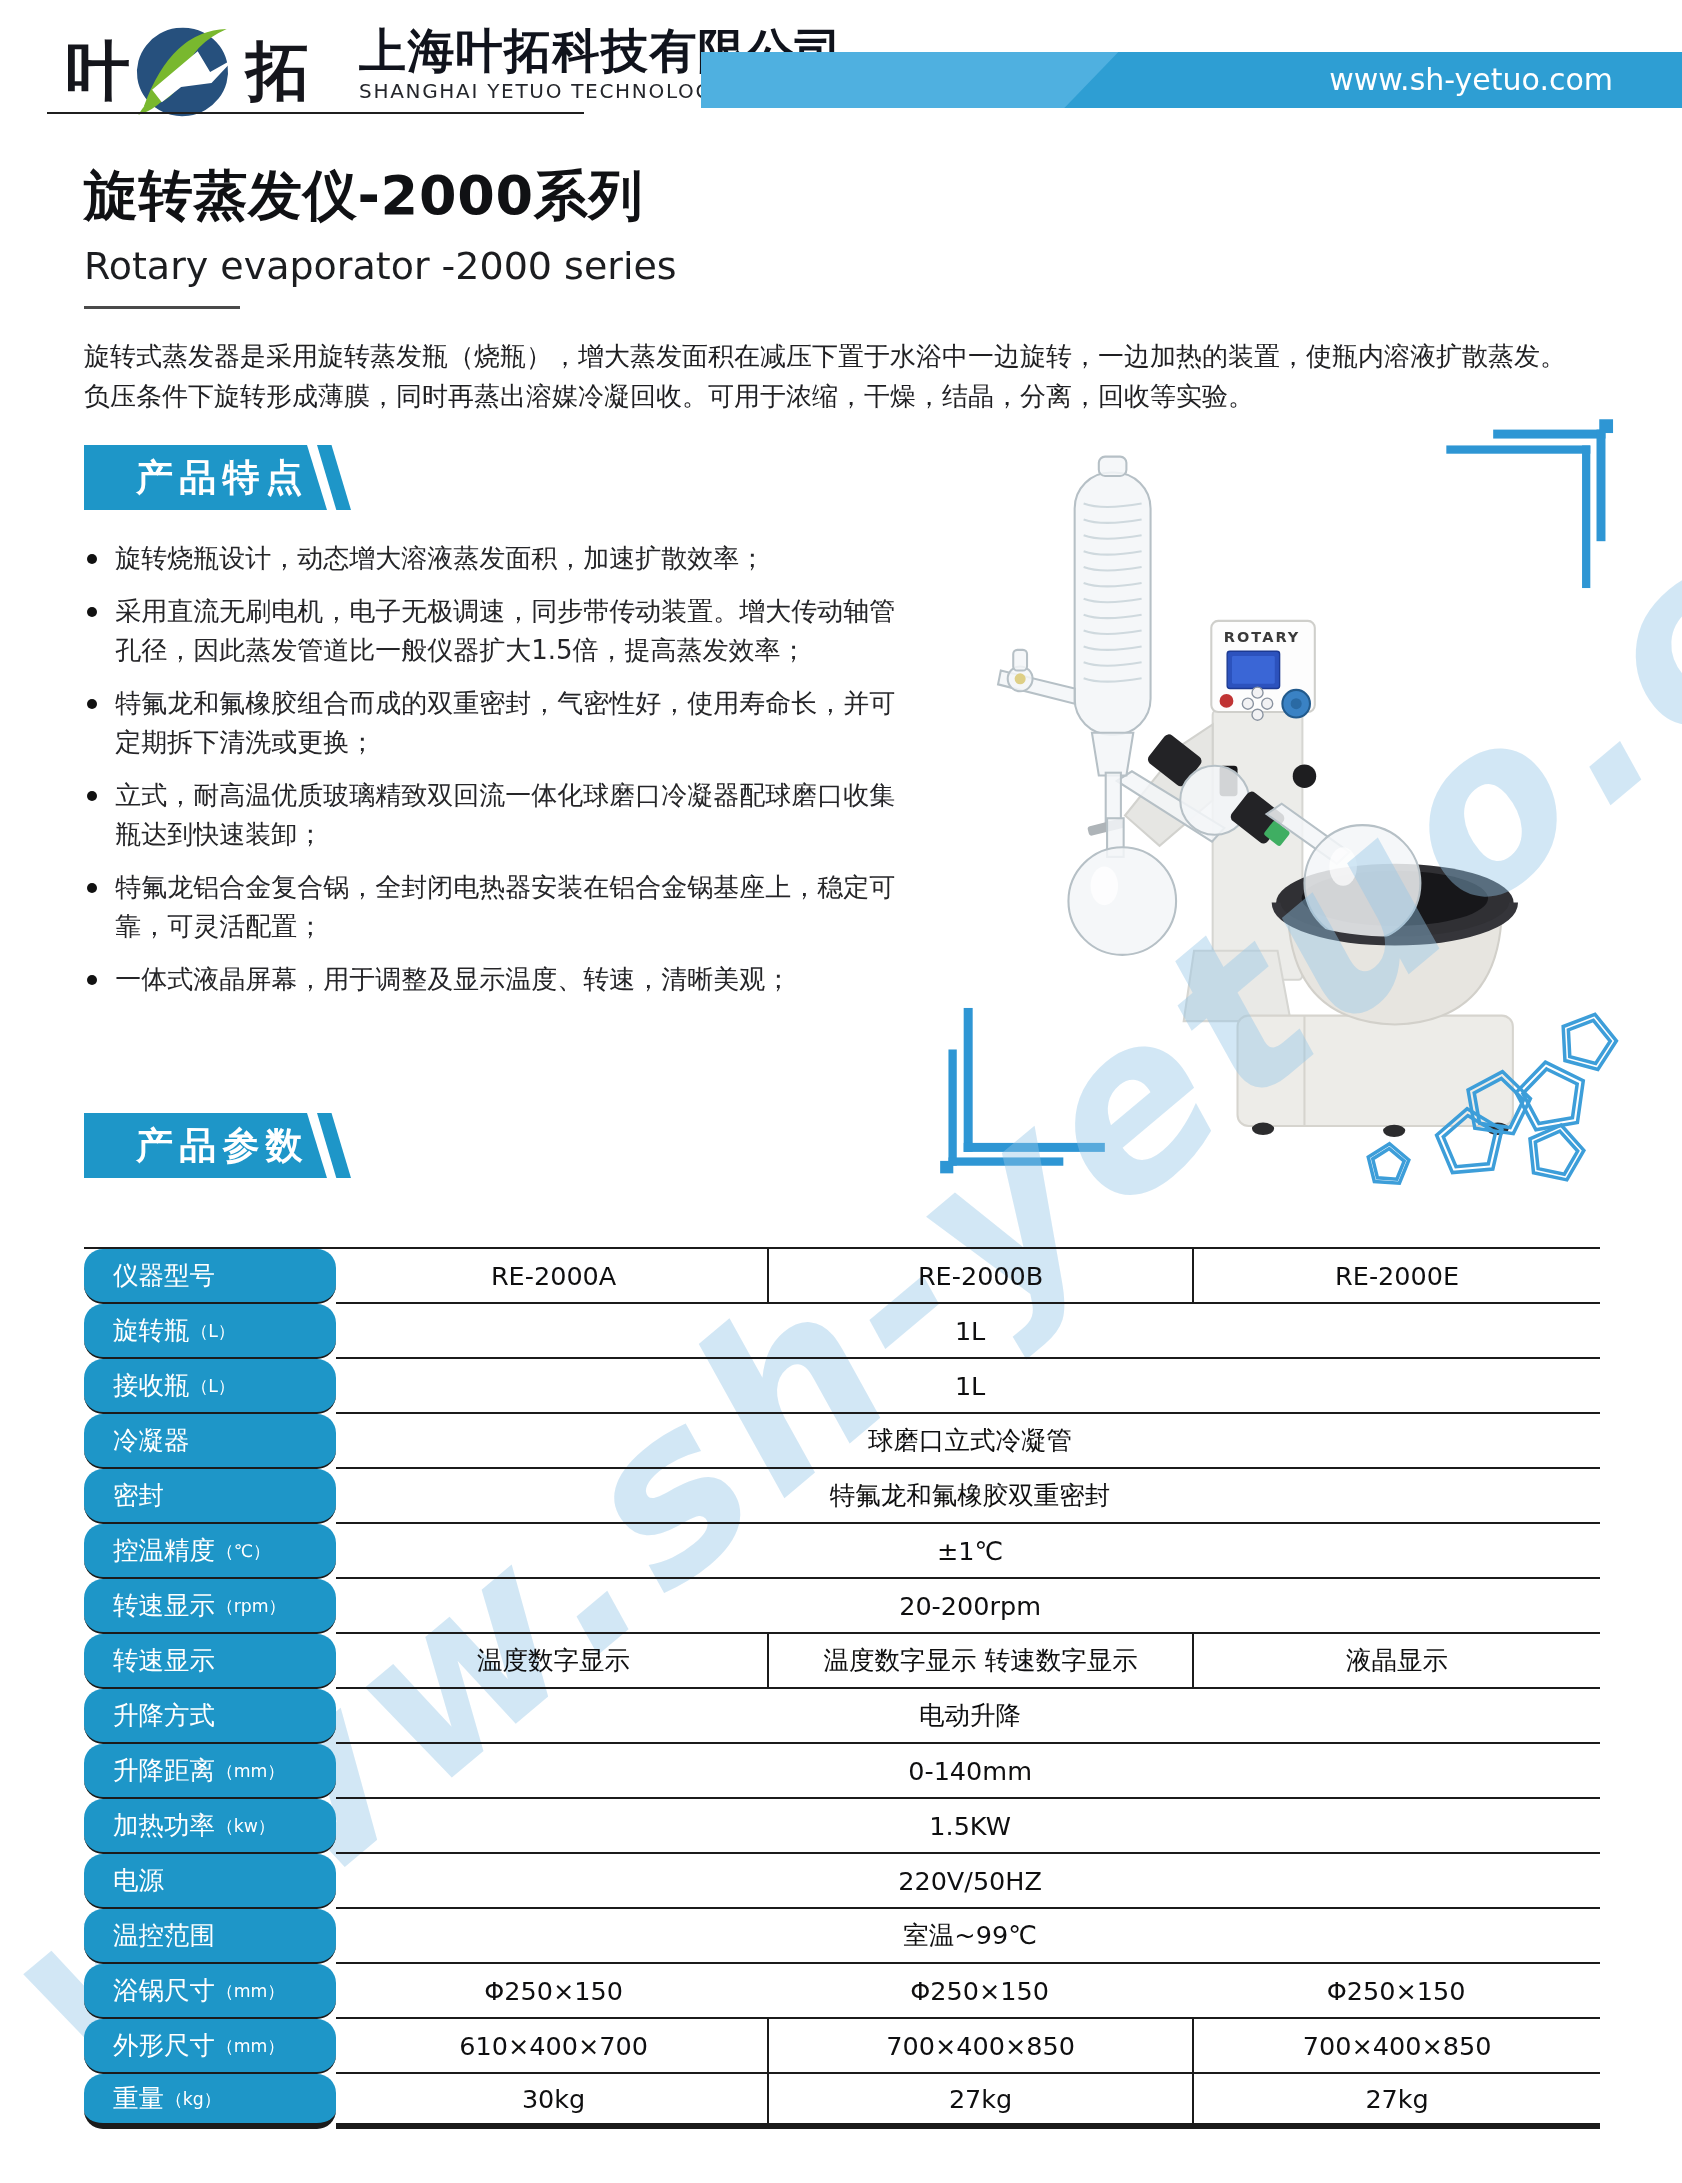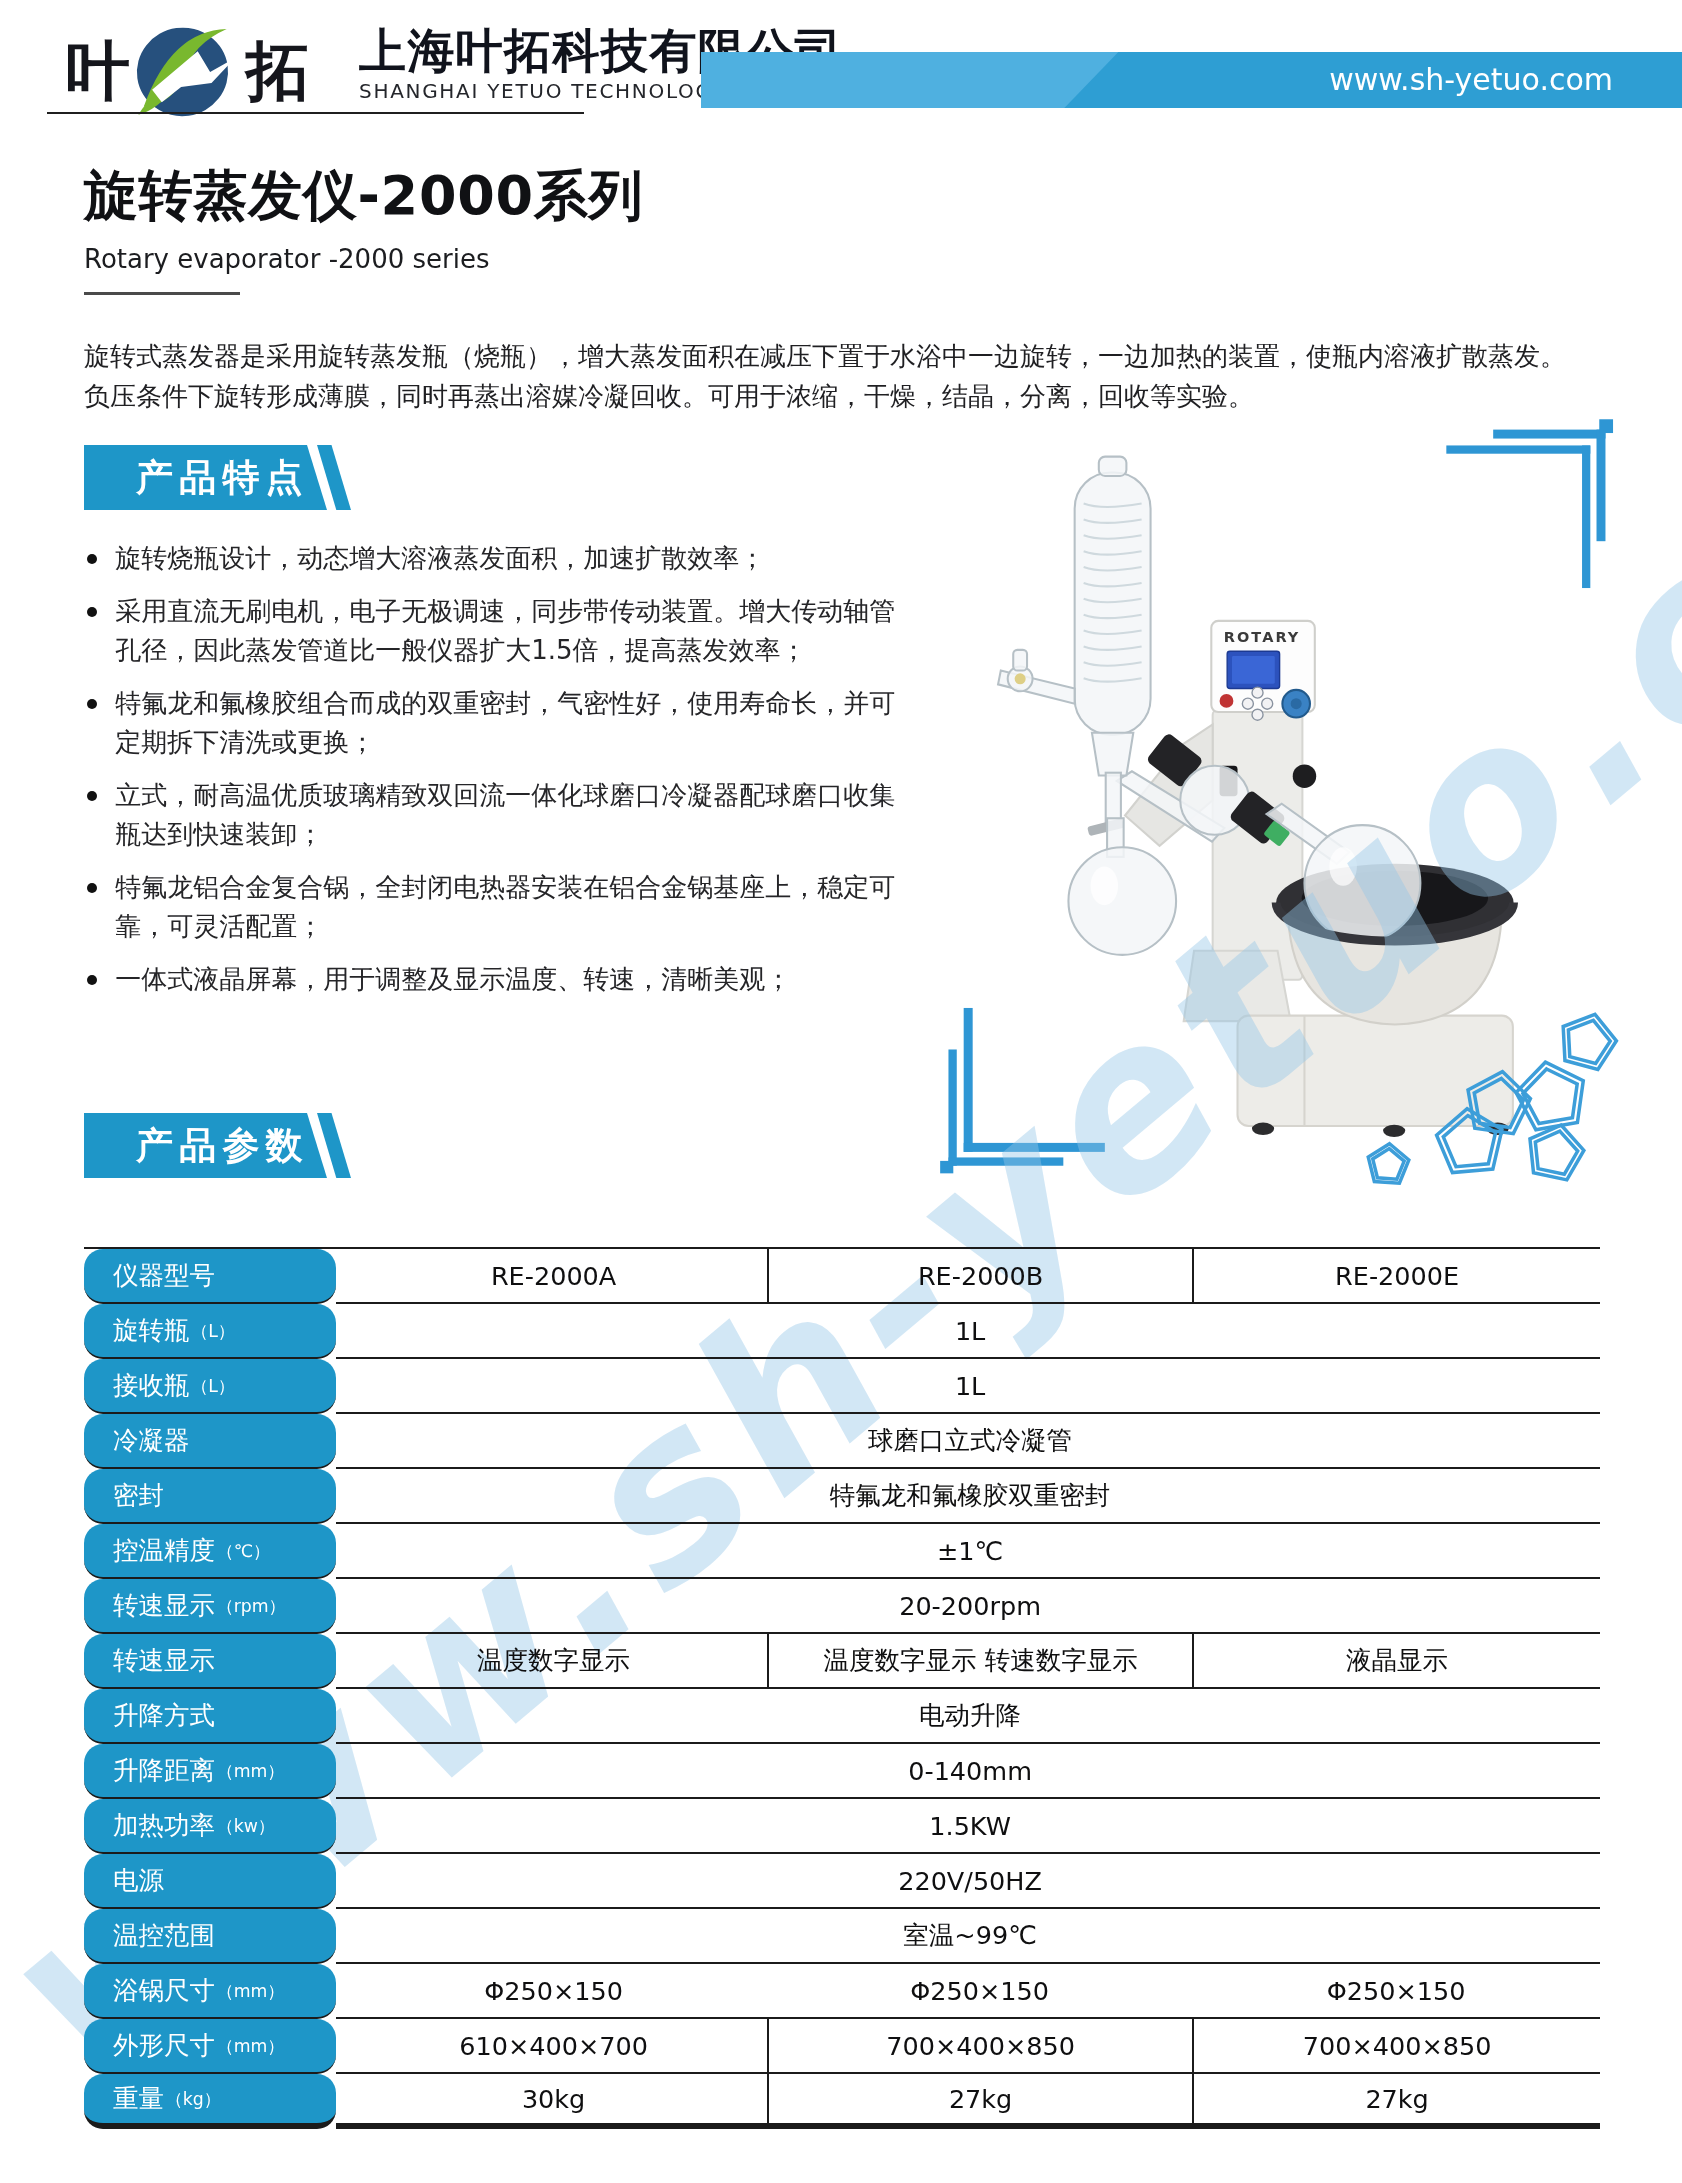--- a/index.html
+++ b/index.html
@@ -14,21 +14,21 @@
   .company-en{font-size:20px;color:#24262b;letter-spacing:1.7px;margin-top:2.8px;}
   .header-rule{position:absolute;left:47px;top:112px;width:537px;height:2.1px;background:#1f1f1f;z-index:3;}
   .ribbon{position:absolute;left:701px;top:52px;width:982px;height:56px;background:#2e9ed3;z-index:3;}
   .ribbon .light{position:absolute;left:0;top:0;width:100%;height:100%;background:#4fb0e0;
         clip-path:polygon(0 0,42.5% 0,37% 100%,0 100%);}
   .ribbon .url{position:absolute;right:70px;top:0;line-height:56px;font-size:30px;color:#fff;}
 
   
   .title-block{position:absolute;left:84px;top:160px;z-index:3;}
   .title-cn{font-size:54px;font-weight:bold;color:#101114;letter-spacing:0.7px;}
-  .title-en{font-size:26px;color:#1c1d20;margin-top:11px;}
+  .title-en{font-size:38px;color:#1c1d20;margin-top:11px;}
   .title-underline{width:156px;height:2.8px;background:#4a4a4a;margin-top:18px;}
 
   
   .desc{position:absolute;left:84px;top:336px;width:1526px;font-size:26px;line-height:40px;
         color:#1f1f22;z-index:3;}
 
   
   .banner{position:absolute;left:84px;width:276px;height:65px;z-index:3;}
   .banner .body{position:absolute;left:0;top:0;width:243px;height:65px;background:#1e96c8;
         clip-path:polygon(0 0,223px 0,243px 65px,0 65px);}

